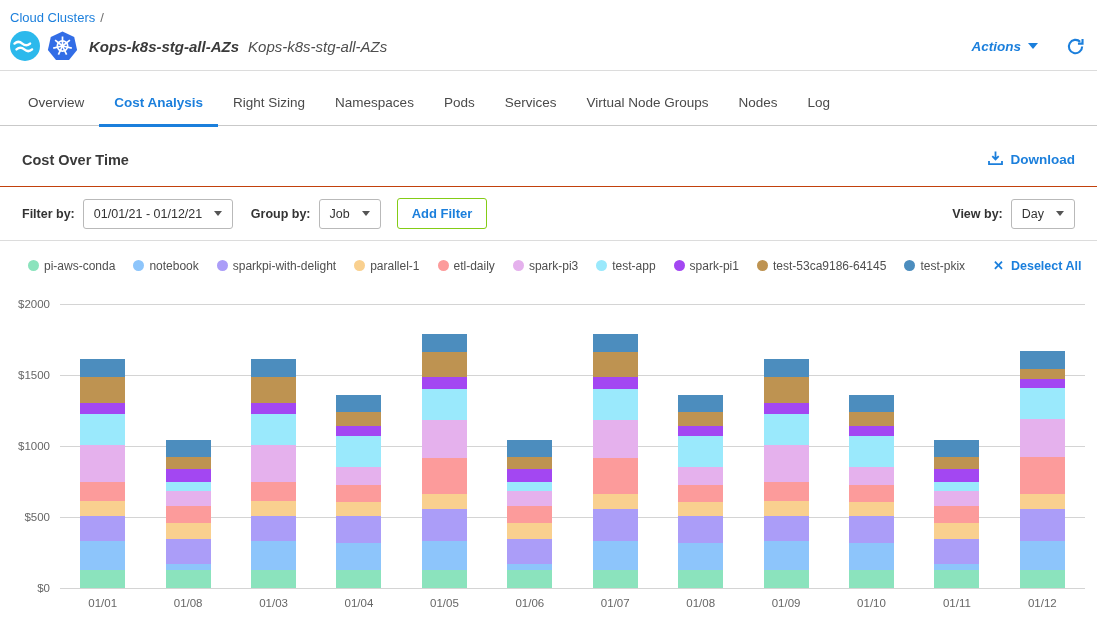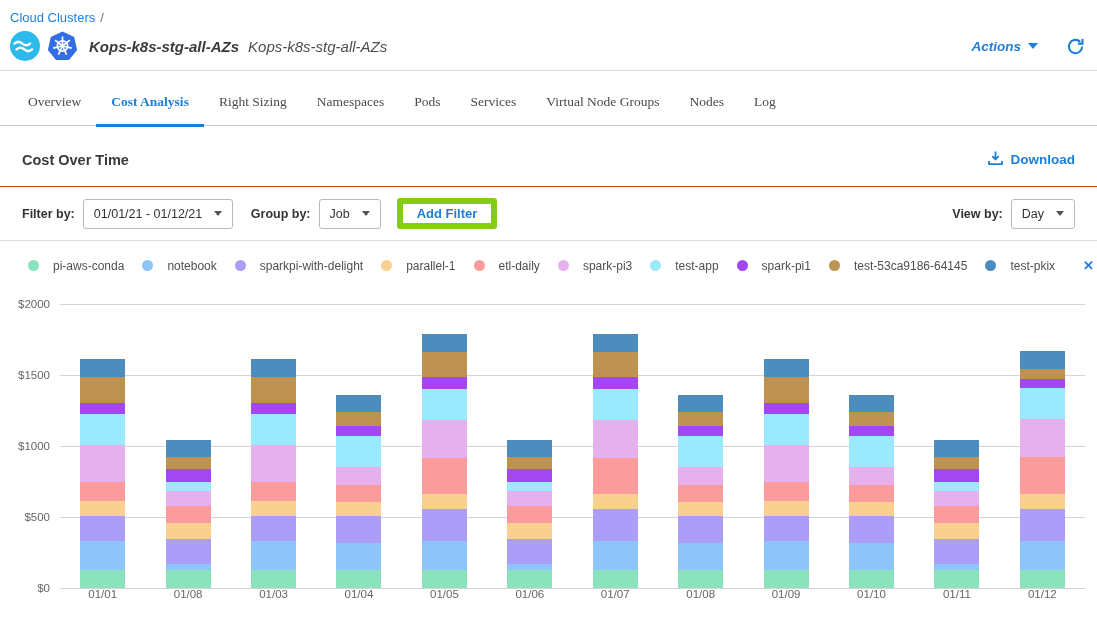--- a/index.html
+++ b/index.html
@@ -14,54 +14,54 @@
   .header svg { display:block; }
   .k8s-icon { margin-left:7px; }
   .title { margin-left:11px; font-size:15px; font-weight:bold; color:#3a3a3a; }
   .subtitle { margin-left:9px; font-size:15px; color:#4e4e4e; }
   .hspacer { flex:1; }
   .actions { display:flex; align-items:center; gap:7px; color:#1b7fdc; font-weight:bold; font-size:13.5px; cursor:pointer; }
   .caret-blue { width:0; height:0; border-left:5px solid transparent; border-right:5px solid transparent; border-top:6px solid #1b7fdc; }
   .refresh { margin:0 4px 0 28px; cursor:pointer; display:flex; }
 
   .tabs { display:flex; align-items:flex-end; padding-left:13px; border-bottom:1px solid #c9c9c9; height:55px; }
-  .tab { padding:0 15px 15px; font-size:13.5px; color:#4a4a4a; cursor:pointer; position:relative; white-space:nowrap;font-family:Liberation Serif, serif; }
+  .tab { padding:0 15px 15px; font-size:13.5px; color:#4a4a4a; cursor:pointer; position:relative; white-space:nowrap; }
   .tab.active { color:#1b7fdc; font-weight:bold; }
   .tab.active::after { content:""; position:absolute; left:0; right:0; bottom:-2px; height:3px; background:#1b7fdc; }
 
   .section-head { display:flex; align-items:center; padding:24px 22px 17px 22px; border-bottom:1px solid #c2410c; }
   .section-title { font-size:14.5px; font-weight:bold; color:#3a3a3a; }
   .download { margin-left:auto; display:flex; align-items:center; gap:7px; color:#1b7fdc; font-weight:bold; font-size:13.5px; cursor:pointer; }
 
   .filter-row { display:flex; align-items:center; padding:11px 22px 11px 22px; border-bottom:1px solid #dcdcdc; }
   .lbl { font-size:12.5px; font-weight:bold; color:#333; }
   .select { display:flex; align-items:center; justify-content:space-between; gap:12px; border:1px solid #b9b9b9; border-radius:3px;
     height:30px; padding:0 10px; font-size:12.5px; color:#333; background:#fff; cursor:pointer; white-space:nowrap; }
   .caret-dark { width:0; height:0; border-left:4.5px solid transparent; border-right:4.5px solid transparent; border-top:5.5px solid #555; }
   .ml8 { margin-left:8px; } .ml18 { margin-left:18px; }
-  .btn-add { margin-left:16px; border:6px solid #84cc16; color:#1b7fdc; background:#fff; font-weight:bold; font-size:13px;
+  .btn-add { margin-left:16px; border:1px solid #84cc16; color:#1b7fdc; background:#fff; font-weight:bold; font-size:13px;
     font-family:"Liberation Sans",sans-serif; border-radius:3px; height:31px; padding:0 14px; cursor:pointer; }
   .fspacer { flex:1; }
 
   .legend-row { display:flex; align-items:center; padding:17px 22px 0 28px; gap:18px; }
-  .legend-item { display:flex; align-items:center; gap:14px; cursor:pointer; }
+  .legend-item { display:flex; align-items:center; gap:5px; cursor:pointer; }
   .legend-dot { width:11px; height:11px; border-radius:50%; flex:none; }
   .legend-label { font-size:12px; color:#4f4f4f; white-space:nowrap; }
   .deselect { display:flex; align-items:center; gap:7px; margin-left:10px; color:#1b7fdc; font-weight:bold; font-size:12.5px; cursor:pointer; white-space:nowrap; }
   .deselect .x-glyph { font-size:13px; }
 
   .chart-wrap { margin:31px 12px 0 60px; position:relative; }
   .plot { position:relative; height:284px; }
   .gridline { position:absolute; left:0; right:0; height:1px; background:#d4d4d4; }
   .ylabel { position:absolute; right:calc(100% + 10px); top:0; transform:translateY(-50%); font-size:11.5px; color:#666; white-space:nowrap; }
   .bars { position:absolute; left:0; right:0; top:0; bottom:0; display:flex; z-index:2; }
   .bar-slot { flex:1; display:flex; align-items:flex-end; justify-content:center; height:100%; }
   .bar { width:45px; height:100%; display:flex; flex-direction:column-reverse; justify-content:flex-start; cursor:pointer; }
   .seg { width:100%; }
-  .xlabels { display:flex; }
+  .xlabels { display:flex; margin-top:9px; }
   .xlabel { flex:1; text-align:center; font-size:11.5px; color:#666; }
 </style>
 </head>
 <body>
 
 <div class="breadcrumb">
   <span class="crumb-link">Cloud Clusters</span><span class="sep">/</span>
 </div>
 
 <div class="header">

